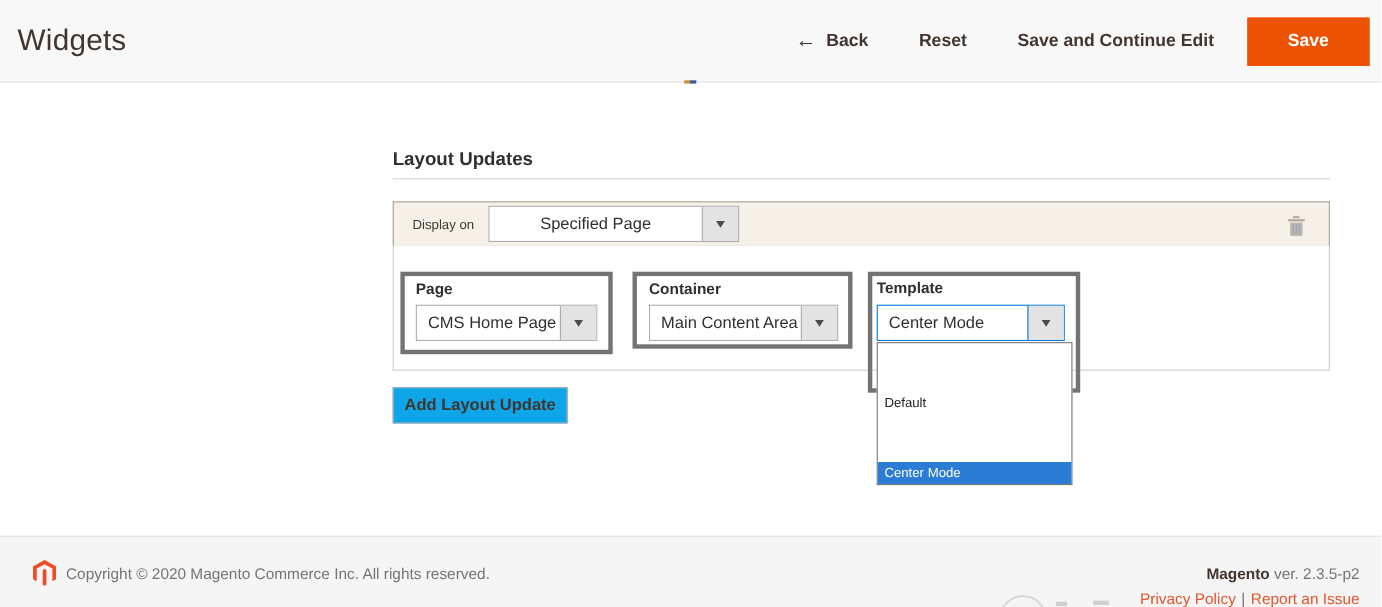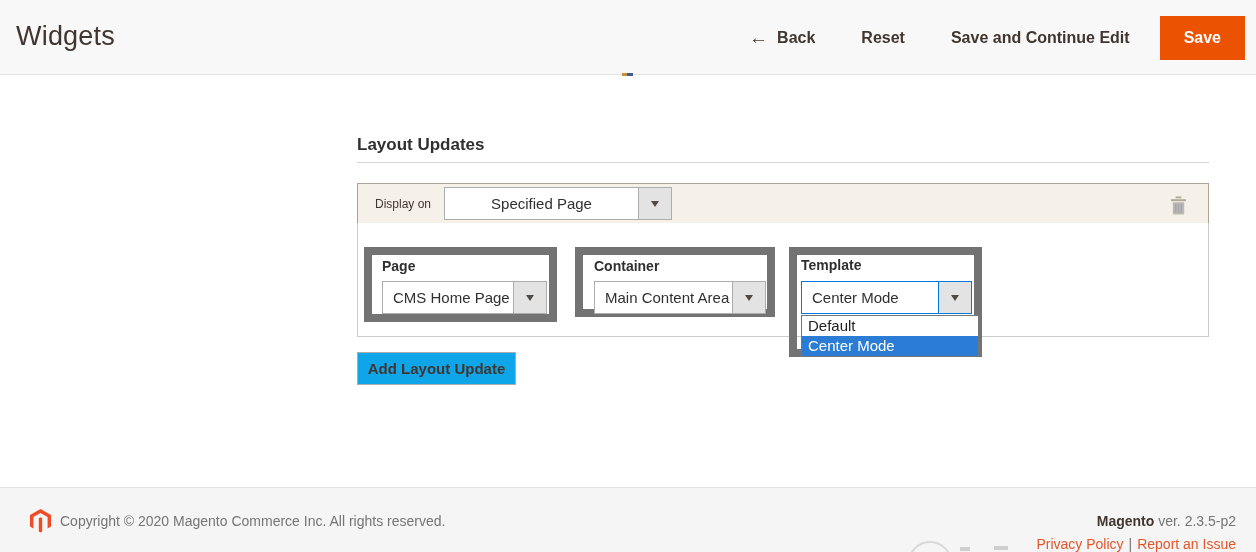--- a/index.html
+++ b/index.html
@@ -6,21 +6,21 @@
   html,body { width:1256px; height:552px; }
   body { font-family:"Liberation Sans", sans-serif; background:#fff; position:relative; overflow:hidden; }
   .page { position:absolute; inset:0; width:1256px; height:552px; background:#fff; }
 
   
   .page-header { position:absolute; top:0; left:0; width:1256px; height:75px; background:#f8f8f8; border-bottom:1px solid #e3e3e3; }
   .page-title { position:absolute; left:16px; top:21px; font-size:27px; font-weight:400; color:#41362f; letter-spacing:.2px; }
   .header-actions { position:absolute; right:11px; top:0; height:75px; display:flex; align-items:center; }
   .hdr-btn { display:flex; align-items:center; font-size:16px; font-weight:600; color:#41362f; cursor:pointer; margin-right:46px; white-space:nowrap; }
   .hdr-btn .arrow { font-size:19px; margin-right:9px; font-weight:400; }
-  .btn-save { background:#eb5202; color:#fff; font-size:16px; font-weight:600; border:1px solid #eb5202; height:44px; padding:0 23px; display:flex; align-items:center; cursor:pointer; margin-right:0; }
+  .btn-save { background:#eb5202; color:#fff; font-size:16px; font-weight:600; border:1px solid #eb5202; height:44px; padding:0 36px; display:flex; align-items:center; cursor:pointer; margin-right:0; }
   .tiny-fragment { position:absolute; left:622px; top:73px; width:11px; height:3px; display:flex; }
   .tiny-fragment .f1 { width:5px; height:3px; background:#cf8f35; }
   .tiny-fragment .f2 { width:6px; height:3px; background:#3c5d94; }
 
   
   .section-title { position:absolute; left:357px; top:135px; font-size:17px; font-weight:700; color:#303030; }
   .section-divider { position:absolute; left:357px; top:162px; width:852px; height:1px; background:#d4d4d4; }
 
   
   .update-header { position:absolute; left:357px; top:183px; width:852px; height:41px; background:#f5f1e9; border:1px solid #aaa396; display:flex; align-items:center; padding-left:17px; }
@@ -30,33 +30,33 @@
   
   .msel { display:flex; background:#fff; border:1px solid #adadad; height:33px; cursor:pointer; }
   .msel .msel-text { flex:1; font-size:15px; color:#303030; line-height:31px; padding-left:10px; overflow:hidden; white-space:nowrap; }
   .msel .msel-btn { width:33px; background:#e3e3e3; border-left:1px solid #adadad; display:flex; align-items:center; justify-content:center; }
   .caret { width:0; height:0; border-left:4.5px solid transparent; border-right:4.5px solid transparent; border-top:6px solid #514943; }
   .msel-displayon { width:228px; margin-left:13px;padding-left:36px; }
 
   .trash { position:absolute; right:21px; top:12px; cursor:pointer; }
 
   
-  .annot { position:absolute; border:8px solid #737373; background:transparent; z-index:3; }
+  .annot { position:absolute; border:4px solid #737373; background:transparent; z-index:3; }
   .annot-page { left:364px; top:247px; width:193px; height:75px; }
   .annot-container { left:575px; top:247px; width:200px; height:70px; }
   .annot-template { left:789px; top:247px; width:193px; height:110px; }
   .field-label { position:absolute; font-size:14px; font-weight:600; color:#2f2f2f; }
   .annot .msel { position:absolute; }
 
   .msel-focused { border-color:#007bdb; }
   .msel-focused .msel-btn { border-left-color:#007bdb; }
 
   
   .dropdown-list { position:absolute; left:4px; top:60px; width:178px; background:#fff; border:1px solid #767676; z-index:5; }
-  .dropdown-option { height:20px; line-height:20px; font-size:15px; color:#222; padding-left:6px; cursor:pointer; white-space:nowrap; }
+  .dropdown-option { height:20px; line-height:20px; font-size:12px; color:#222; padding-left:6px; cursor:pointer; white-space:nowrap;margin-top:44px; }
   .dropdown-option.highlighted { background:#2a7cd4; color:#fff; }
 
   .btn-add { position:absolute; left:357px; top:352px; width:159px; height:33px; background:#0ea5e9; border:1px solid #adadad; font-size:15px; font-weight:600; color:#41362f; display:flex; align-items:center; justify-content:center; cursor:pointer; font-family:"Liberation Sans",sans-serif; }
 
   
   .page-footer { position:absolute; left:0; top:487px; width:1256px; height:65px; background:#f5f5f5; border-top:1px solid #e3e3e3; }
   .footer-logo { position:absolute; left:30px; top:21px; }
   .footer-copy { position:absolute; left:60px; top:25px; font-size:14px; color:#757575; }
   .footer-version { position:absolute; right:20px; top:25px; font-size:14px; color:#757575; }
   .footer-version b { color:#41362f; font-weight:700; }

